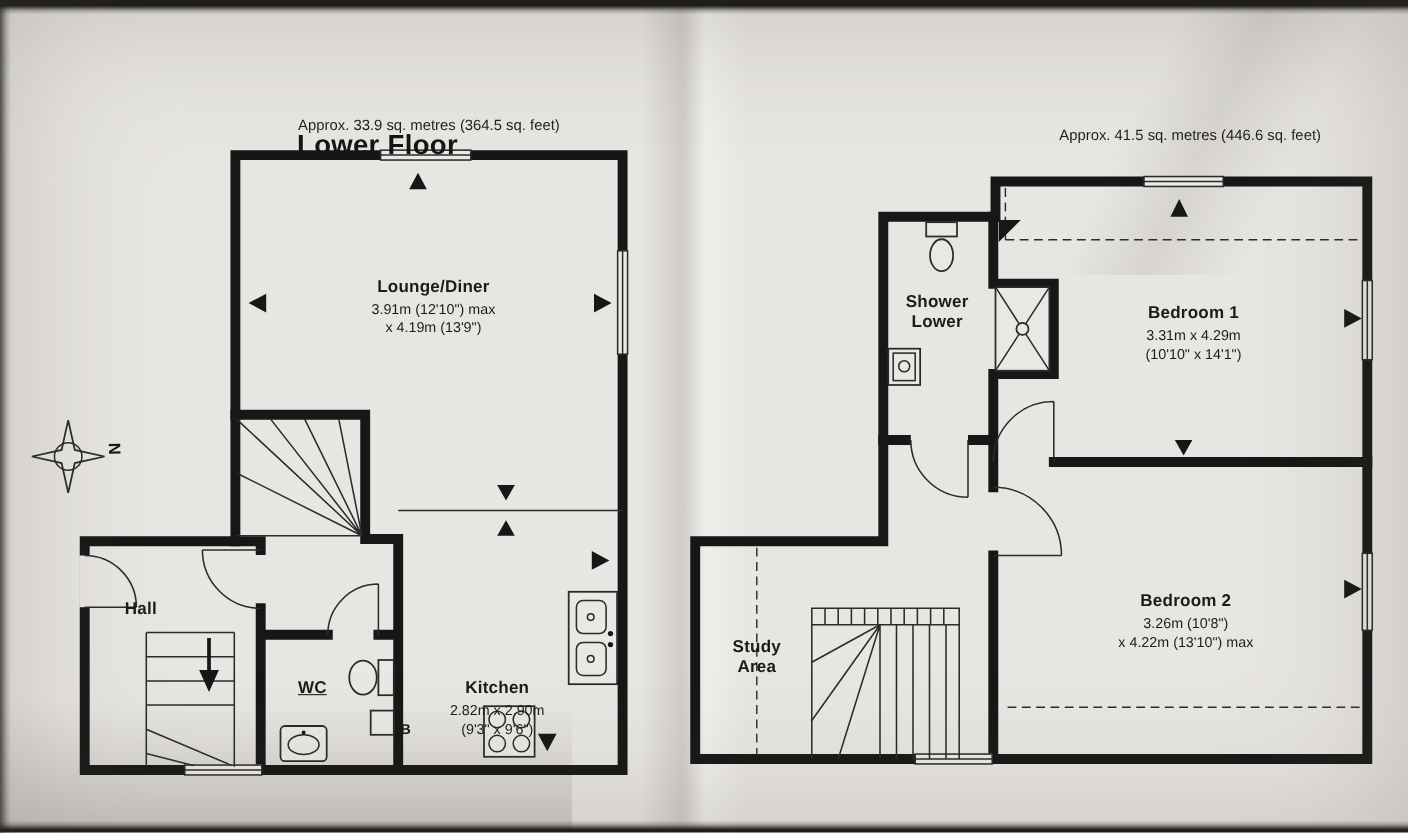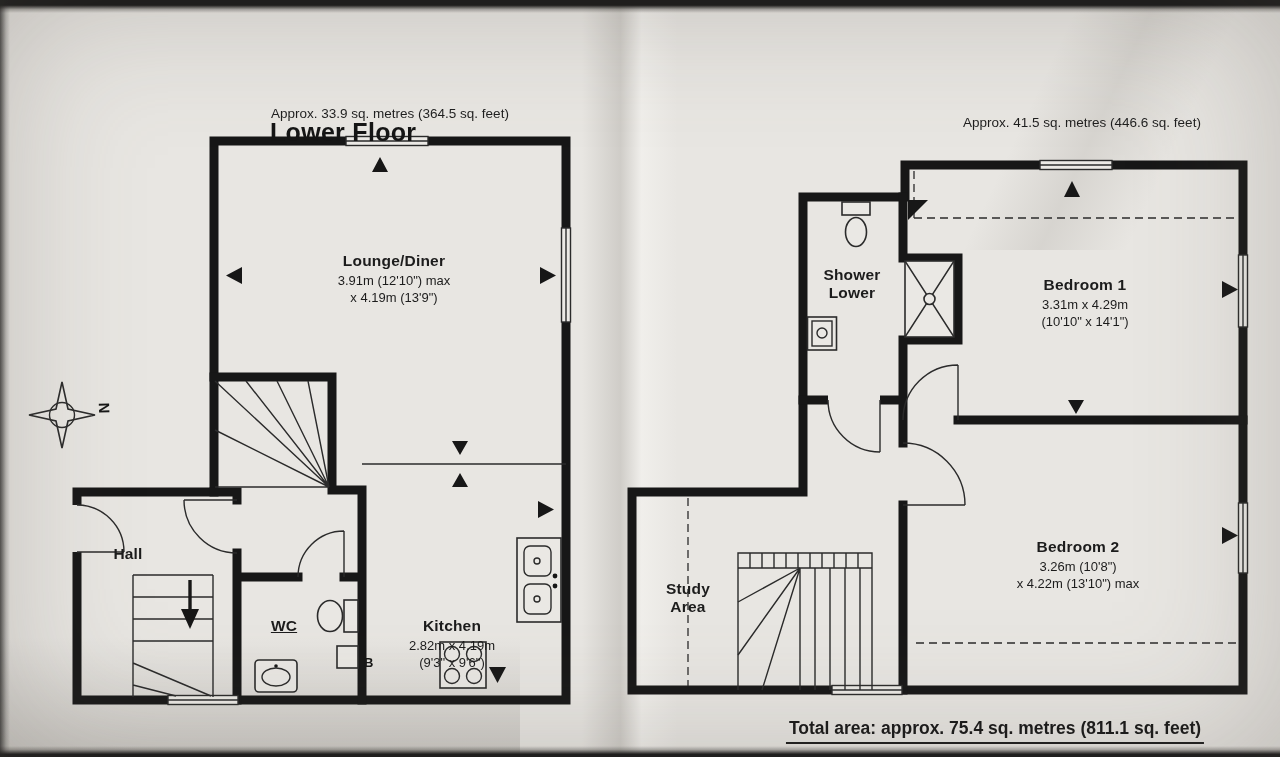--- a/index.html
+++ b/index.html
@@ -246,21 +246,21 @@
     <div class="name">Hall</div>
   </div>
 
   <div class="room" style="left:284px;top:617px;text-decoration:underline;">
     <div class="name">WC</div>
   </div>
 
   <div class="room" style="left:452px;top:569px;margin-top:48px;">
     <div class="name">Kitchen</div>
     <div class="dims">
-      <div>2.82m x 4.19m</div>
+      <div>2.82m x 2.90m</div>
       <div>(9'3" x 9'6")</div>
     </div>
   </div>
 
   <div class="room" style="left:852px;top:266px;">
     <div class="name">Shower</div>
     <div class="name">Lower</div>
   </div>
 
   <div class="room" style="left:1085px;top:276px;">
@@ -277,18 +277,17 @@
       <div>3.26m (10'8")</div>
       <div>x 4.22m (13'10") max</div>
     </div>
   </div>
 
   <div class="room" style="left:688px;top:580px;">
     <div class="name">Study</div>
     <div class="name">Area</div>
   </div>
 
-  <div class="total">Total area: approx.  75.4 sq. metres (811.1 sq. feet)</div>
 
   <div class="edge-top"></div>
   <div class="edge-bottom"></div>
   <div class="edge-left"></div>
 </div>
 
 </body></html>

